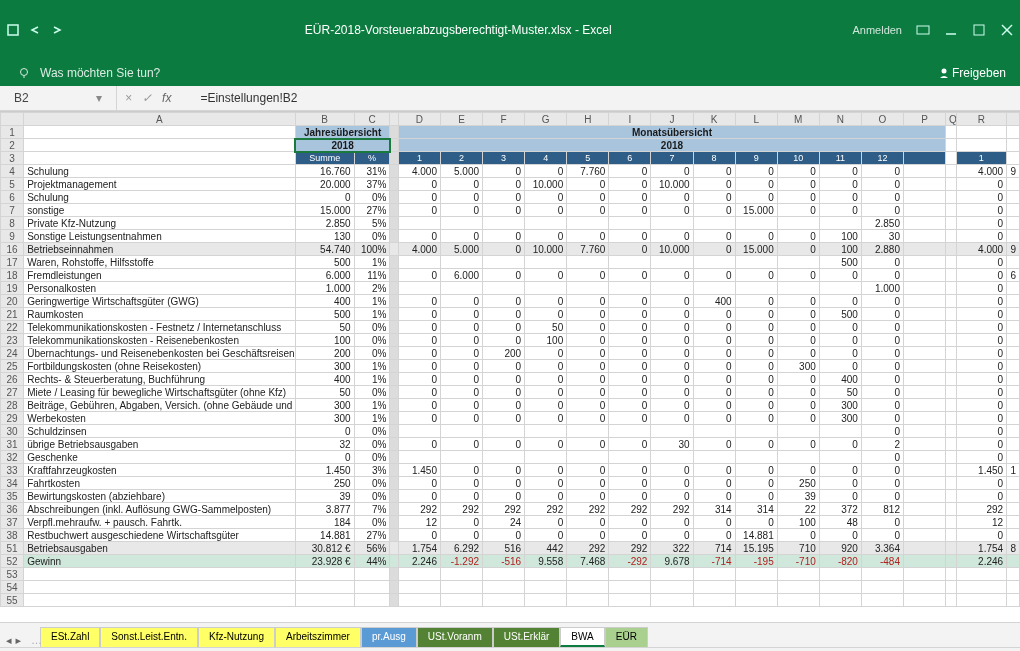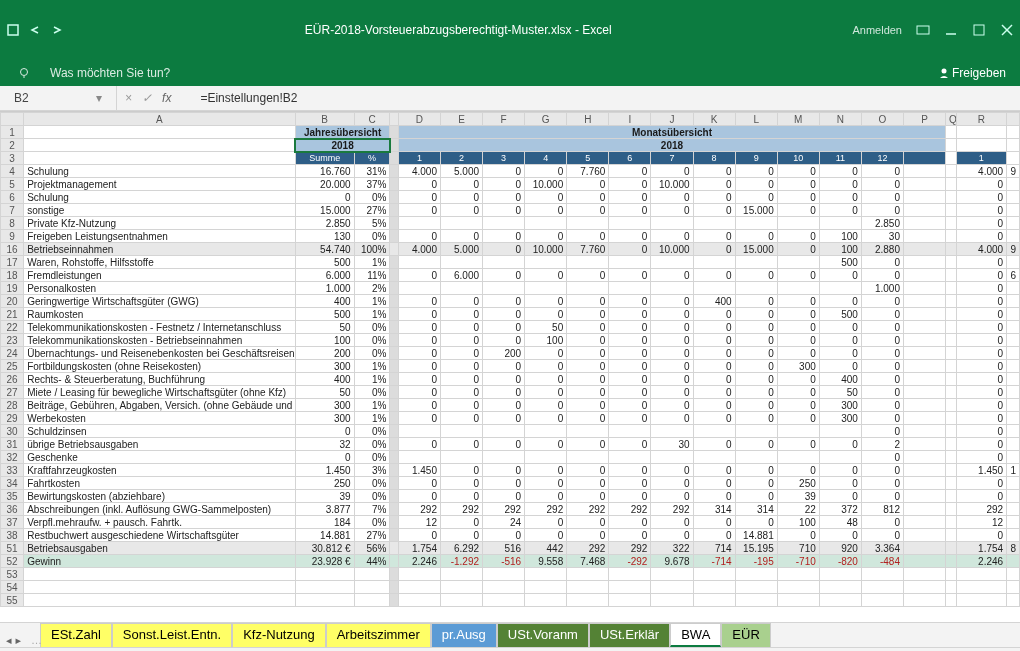--- a/index.html
+++ b/index.html
@@ -4,21 +4,21 @@
 <style>
 html,body{margin:0;padding:0;font-family:"Segoe UI",Arial,sans-serif;font-size:11px;background:#eaeaea;overflow:hidden;width:1020px;height:651px}
 .title-bar{background:#0c7b40;height:28px;display:flex;align-items:center;color:#d0e7dc;padding:16px 6px;justify-content:space-between}
 .title-left{display:flex;align-items:center;gap:8px}
 .title-left .icon,.title-right .icon{width:14px;height:14px;display:inline-flex;align-items:center;justify-content:center}
 .title-center{flex:1;text-align:center;font-size:12px;color:#fff}
 .title-right{display:flex;align-items:center;gap:14px}
 .ribbon-tabs{background:#0c7b40;height:26px;display:flex;align-items:center;padding:0 6px;font-size:12px;color:#fff}
 .ribbon-tabs .tab{padding:5px 10px;cursor:pointer}
 .ribbon-tabs .tab.file{background:#0c7b40;font-weight:normal}
-.ribbon-tabs .tell-me{margin-left:12px;display:flex;align-items:center;gap:20px;opacity:.85}
+.ribbon-tabs .tell-me{margin-left:12px;display:flex;align-items:center;gap:10px;opacity:.85}
 .ribbon-tabs .spacer{flex:1}
 .ribbon-tabs .share{display:flex;align-items:center;gap:2px;padding:4px 8px}
 .name-box-bar{background:#f3f3f3;height:24px;display:flex;align-items:center;border-bottom:1px solid #d4d4d4;font-size:12px;color:#444}
 .name-box{width:88px;border-right:1px solid #d4d4d4;padding:0 14px;height:100%;display:flex;align-items:center;justify-content:space-between}
 .fx-icons{display:flex;align-items:center;gap:10px;padding:0 8px;color:#999}
 .fx-icons span{font-style:italic}
 .fx-label{color:#666;font-style:italic;margin-right:17px}
 .formula-input{flex:1;padding:0 4px;color:#333}
 .grid-wrap{position:relative;height:510px;overflow:auto;background:#fff;border-top:1px solid #ccc}
 table.grid{border-collapse:collapse;table-layout:fixed;width:1020px;font-size:10px;color:#222}
@@ -37,21 +37,21 @@
 td.num{text-align:right}
 td.label{text-align:left;padding-left:4px}
 .hdr-cell{background:#a9c5de;text-align:center;font-weight:bold;color:#1a1a1a}
 .hdr-dark{background:#2e5e87;color:#fff;text-align:center;font-size:9px}
 .row-sel td{background:#e8e8e8}
 .row-green td{background:#d0e7dc}
 .neg{color:#b12020}
 .sel-outline{outline:2px solid #1a7a3e;outline-offset:-1px}
 .sheet-tabs{height:24px;background:#f3f3f3;display:flex;align-items:flex-end;border-top:1px solid #d4d4d4;padding-left:40px;gap:0;font-size:11px}
 .sheet-tabs .nav{position:absolute;left:6px;display:flex;gap:4px;color:#666}
-.sheet-tab{padding:3px 10px;border:1px solid #ccc;border-bottom:none;font-size:13px;cursor:pointer}
+.sheet-tab{padding:3px 10px;border:1px solid #ccc;border-bottom:none;font-size:10px;cursor:pointer}
 .st-yellow{background:#ffff66}
 .st-blue{background:#5b9bd5;color:#fff}
 .st-dgreen{background:#548235;color:#fff}
 .st-green{background:#a9d08e}
 .sheet-tab.active{background:#fff;border-bottom:2px solid #0c7b40}
 .status-bar{height:20px;background:#f3f3f3;border-top:1px solid #d4d4d4}
 svg{display:block}
 </style>
 </head>
 <body>
@@ -315,21 +315,21 @@
           <td class="num colM"></td>
           <td class="num colM"></td>
           <td class="num colM">2.850</td>
           <td class="num colM"></td>
           <td class="colQ"></td>
           <td class="num colR">0</td>
           <td class="num"></td>
         </tr>
         <tr class="">
           <th class="row-h">9</th>
-          <td class="label colA">Freigeben Leistungsentnahmen</td>
+          <td class="label colA">Sonstige Leistungsentnahmen</td>
           <td class="num colB">130</td>
           <td class="num colC">0%</td>
           <td class="colGap"></td>
           <td class="num colM">0</td>
           <td class="num colM">0</td>
           <td class="num colM">0</td>
           <td class="num colM">0</td>
           <td class="num colM">0</td>
           <td class="num colM">0</td>
           <td class="num colM">0</td>
@@ -499,21 +499,21 @@
           <td class="num colM">0</td>
           <td class="num colM">0</td>
           <td class="num colM">0</td>
           <td class="num colM"></td>
           <td class="colQ"></td>
           <td class="num colR">0</td>
           <td class="num"></td>
         </tr>
         <tr class="">
           <th class="row-h">23</th>
-          <td class="label colA">Telekommunikationskosten - Betriebseinnahmen</td>
+          <td class="label colA">Telekommunikationskosten - Reisenebenkosten</td>
           <td class="num colB">100</td>
           <td class="num colC">0%</td>
           <td class="colGap"></td>
           <td class="num colM">0</td>
           <td class="num colM">0</td>
           <td class="num colM">0</td>
           <td class="num colM">100</td>
           <td class="num colM">0</td>
           <td class="num colM">0</td>
           <td class="num colM">0</td>

